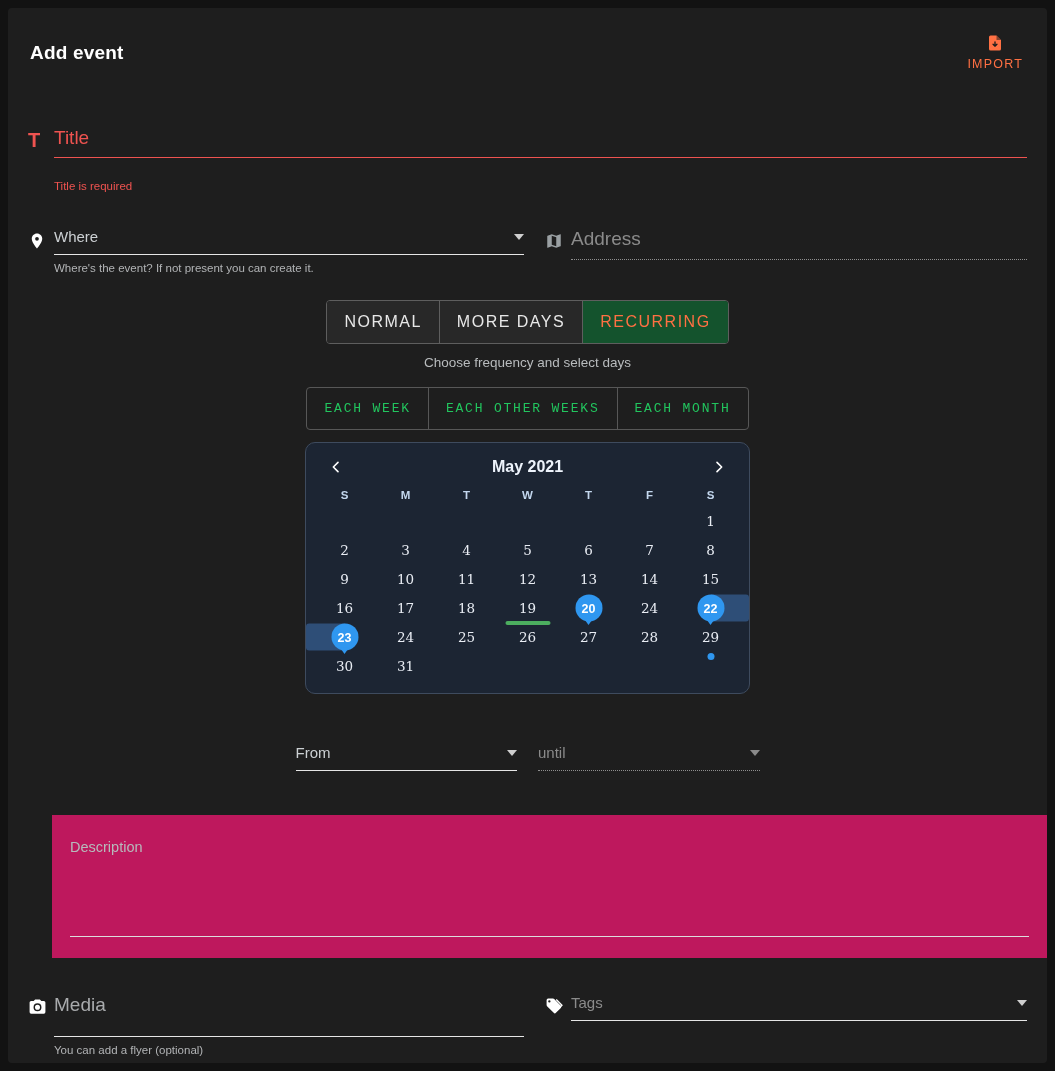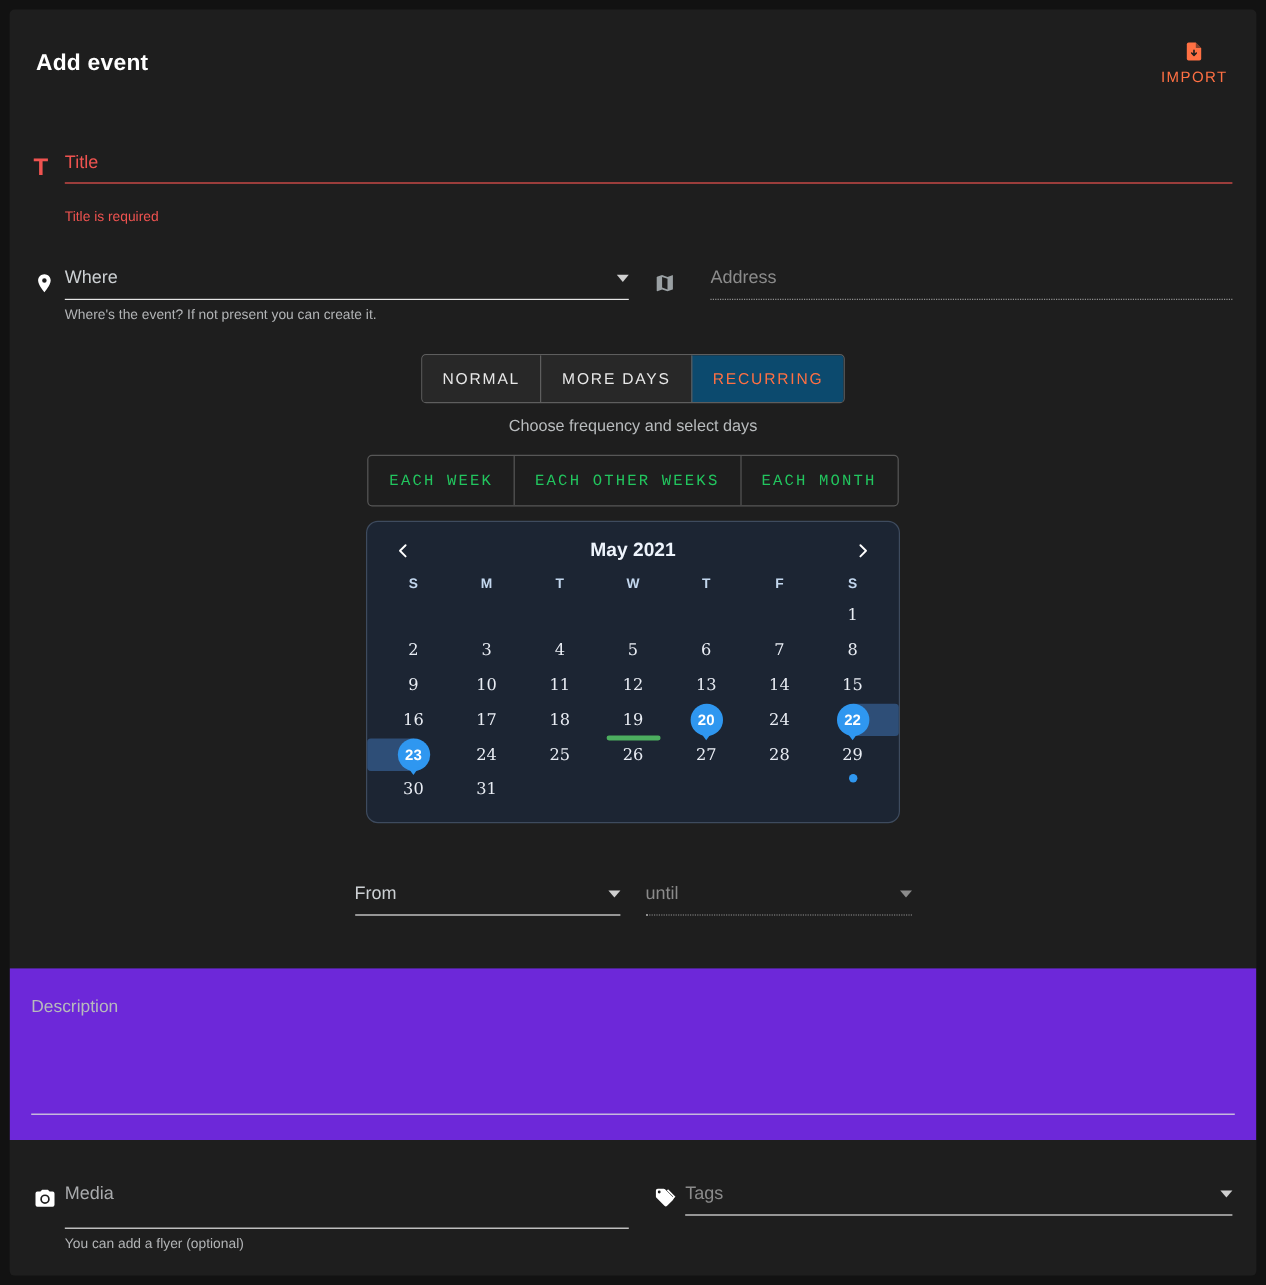--- a/index.html
+++ b/index.html
@@ -22,44 +22,44 @@
   .field { position: relative; }
   .field-line { display: flex; align-items: center; justify-content: space-between; padding-bottom: 9px; }
   .u-solid { border-bottom: 1px solid #e6e6e6; }
   .u-dotted { border-bottom: 1px dotted #8f8f8f; }
   .u-red { border-bottom: 1px solid #ef5350; }
   .ph-light { color: #ccd0d3; font-size: 15px; }
   .ph-gray { color: #8b8b8b; font-size: 15px; }
   .helper { color: #b2b4b6; font-size: 11.5px; margin-top: 7px; }
   .caret { width: 0; height: 0; border-left: 5px solid transparent; border-right: 5px solid transparent; border-top: 6px solid #cfcfcf; }
   .caret.gray { border-top-color: #8b8b8b; }
-  input, textarea { background: transparent; border: none; outline: none; font-family: inherit; width: 100%; color: #e8e8e8; font-size: 15px; }
+  input, textarea { background: transparent; border: none; outline: none; font-family: inherit; width: 100%; color: #e8e8e8; font-size: 19px; }
   input.title-input { color: #ef5350; }
   input.title-input::placeholder { color: #ef5350; opacity: 1; }
   input.addr-input::placeholder, textarea::placeholder { color: #8b8b8b; opacity: 1; }
   input.media-input::placeholder { color: #a9abad; opacity: 1; }
 
   
   .title-row { margin-top: 56px; }
   .t-glyph { color: #ef5350; font-size: 20px; font-weight: bold; line-height: 20px; }
   .title-field { flex: 1; }
   .title-field input { padding-bottom: 8px; }
   .error-text { color: #ef5350; font-size: 11.5px; margin-top: 22px; }
 
   
   .where-row { margin-top: 36px; }
   .where-field { width: 470px; flex: 0 0 470px; }
   .addr-gap { width: 21px; flex: 0 0 21px; }
-  .addr-field { flex: 1; margin-left: 21px; }
+  .addr-field { flex: 1; }
 
   
   .mode-tabs { display: flex; width: fit-content; margin: 26px auto 0; border: 1px solid #5e5e5e; border-radius: 4px; overflow: hidden; }
-  .mode-tab { background: #282828; color: #e8e8e8; font-size: 13px; letter-spacing: 1.5px; padding: 12px 17px; border: none; border-left: 1px solid #5e5e5e; cursor: pointer; font-family: inherit; }
+  .mode-tab { background: #282828; color: #e8e8e8; font-size: 16px; letter-spacing: 1.5px; padding: 12px 17px; border: none; border-left: 1px solid #5e5e5e; cursor: pointer; font-family: inherit; }
   .mode-tab:first-child { border-left: none; }
-  .mode-tab.active { background: #0c4a6e; color: #ff7043; }
+  .mode-tab.active { background: #14532d; color: #ff7043; }
   .tabs-helper { text-align: center; color: #b9bcbe; font-size: 13.5px; margin-top: 11px; }
 
   
   .freq-tabs { display: flex; width: fit-content; margin: 17px auto 0; border: 1px solid #575757; border-radius: 4px; overflow: hidden; }
   .freq-tab { background: transparent; color: #22c55e; font-size: 13px; letter-spacing: 1.8px; padding: 13px 17px; border: none; border-left: 1px solid #575757; cursor: pointer; font-family: Liberation Mono, monospace; }
   .freq-tab:first-child { border-left: none; }
 
   
   .calendar { width: 445px; margin: 12px auto 0; background: #1c2533; border: 1px solid #3e4b5e; border-radius: 10px; padding: 9px 8px 12px; }
   .cal-header { display: flex; align-items: center; justify-content: space-between; padding: 2px 8px; }
@@ -78,21 +78,21 @@
   .range-bar.right { left: 50%; right: -8px; border-radius: 0 3px 3px 0; }
   .range-bar.left { left: -8px; right: 50%; border-radius: 3px 0 0 3px; }
   .day.today::after { content: ""; position: absolute; left: 50%; transform: translateX(-50%); bottom: -2px; width: 45px; height: 4px; border-radius: 2px; background: #4cae5f; }
   .day.dot::after { content: ""; position: absolute; left: 50%; transform: translateX(-50%); bottom: -8px; width: 7px; height: 7px; border-radius: 50%; background: #2f97f0; }
 
   
   .fromuntil-row { width: 464px; margin: 50px auto 0; display: flex; gap: 21px; }
   .fu-field { flex: 1; }
 
   
-  .desc-band { margin-top: 44px; background: #6d28d9; height: 143px; position: relative; }
+  .desc-band { margin-top: 44px; background: #be185d; height: 143px; position: relative; margin-left: 44px; }
   .desc-band textarea { position: absolute; top: 24px; left: 18px; right: 18px; width: calc(100% - 36px); height: 98px; resize: none; border-bottom: 1px solid #dcdcdc; font-size: 14.5px; color: #e8e8e8; }
   .desc-band textarea::placeholder { color: #b7babc; }
 
   
   .media-row { margin-top: 36px; }
   .media-field { width: 470px; flex: 0 0 470px; }
   .media-field input { padding-bottom: 20px; }
   .tags-field { flex: 1; }
 
   

